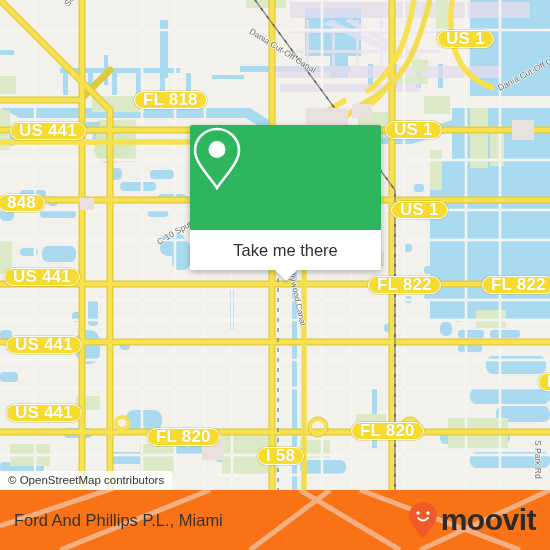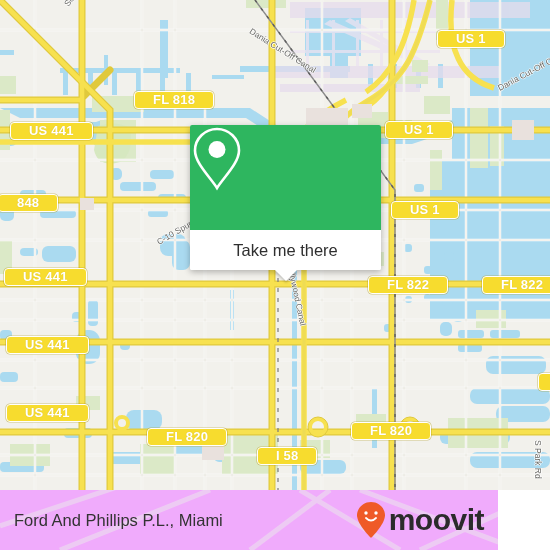--- a/index.html
+++ b/index.html
@@ -12,27 +12,27 @@
 
   
   .map{position:absolute;left:0;top:0;width:550px;height:490px;overflow:hidden;background:#f2f1ec;}
   .map svg{position:absolute;left:0;top:0;}
 
   
   .shield{
     position:absolute;
     background:#f7dc2e;
     border:1.5px solid #ffffff;
-    border-radius:4px;
+    border-radius:9px;
     color:#ffffff;
     font-weight:bold;
-    font-size:13px;
+    font-size:17px;
     line-height:16px;
     height:16px;
-    padding:0 18px;
+    padding:0 8px;
     white-space:nowrap;
     box-shadow:0 0 0 0.6px rgba(160,140,0,.45);
     letter-spacing:.2px;
     text-shadow:0 0 1px rgba(120,100,0,.25);
   }
 
   
   .maplabel{
     position:absolute;
     font-size:8.5px;
@@ -74,22 +74,22 @@
     position:absolute;left:50%;bottom:-11px;margin-left:-11px;
     width:0;height:0;
     border-left:11px solid transparent;
     border-right:11px solid transparent;
     border-top:11px solid #ffffff;
     filter:drop-shadow(0 2px 1px rgba(0,0,0,.18));
   }
 
   
   .footer{
-    position:absolute;left:0;top:490px;width:498px;height:60px;
-    background:#f0abfc;overflow:hidden;
+    position:absolute;left:0;top:490px;width:550px;height:60px;
+    background:#f97316;overflow:hidden;
   }
   .footer .fmap{position:absolute;left:0;top:0;opacity:.5;}
   .footer-title{
     position:absolute;left:14px;top:50%;transform:translateY(-50%);
     font-size:16.5px;color:#333333;white-space:nowrap;
   }
   .brand{
     position:absolute;right:14px;top:50%;transform:translateY(-50%);
     display:flex;align-items:center;gap:3px;font-weight:bold;
   }
@@ -357,20 +357,21 @@
           <path d="M27 4 C15 4 5 13.5 5 25.5 C5 38 20 52 27 63 C34 52 49 38 49 25.5 C49 13.5 39 4 27 4 Z" fill="none" stroke="#ffffff" stroke-width="2.6"></path>
           <circle cx="27" cy="24.5" r="8.5" fill="#ffffff"></circle>
         </svg>
       </div>
       <div class="popup-foot">
         <span>Take me there</span>
       </div>
       <div class="popup-tail"></div>
     </div>
 
+    <div class="attrib">© OpenStreetMap contributors</div>
   </div>
 
   <div class="footer">
     <svg class="fmap" width="550" height="60" viewBox="0 0 550 60">
       <g stroke="#ececec" stroke-width="5" fill="none">
         <path d="M0 36 l120 -40 M60 60 l150 -60 M250 60 l80 -60 M300 0 l100 60 M360 0 l160 60 M420 60 l130 -60"></path>
       </g>
     </svg>
 
     <div class="footer-title">Ford And Phillips P.L., Miami</div>

